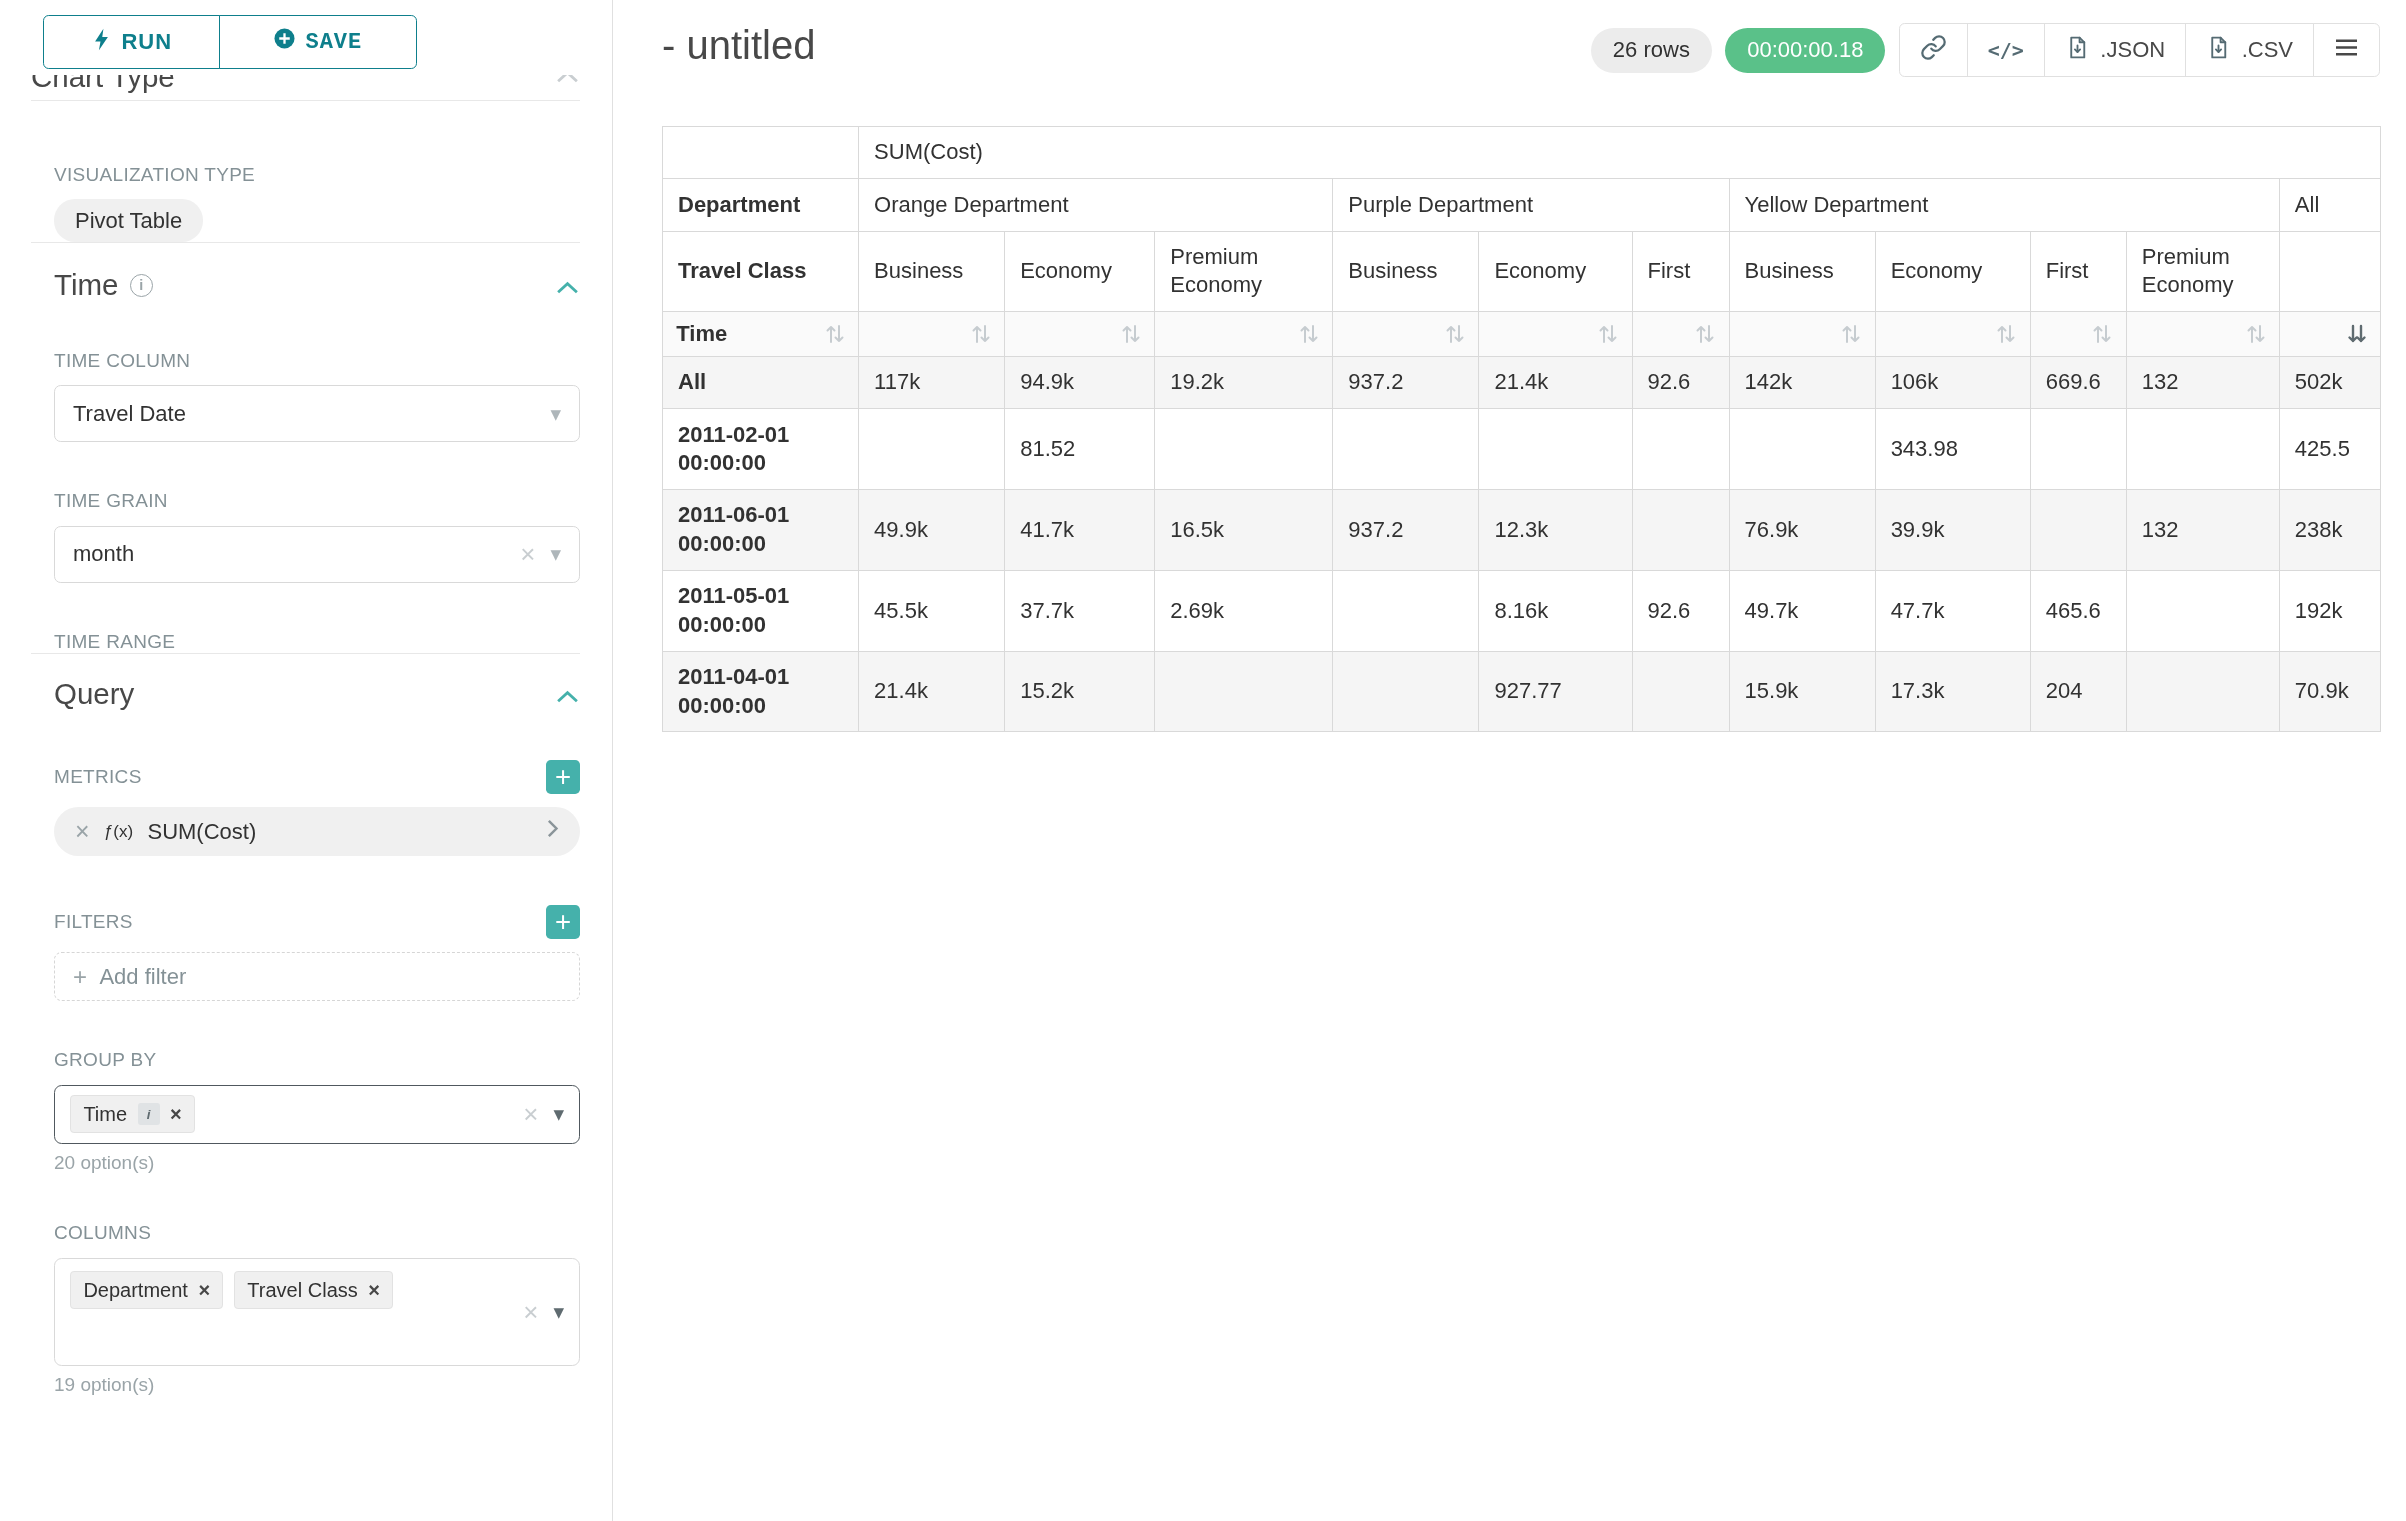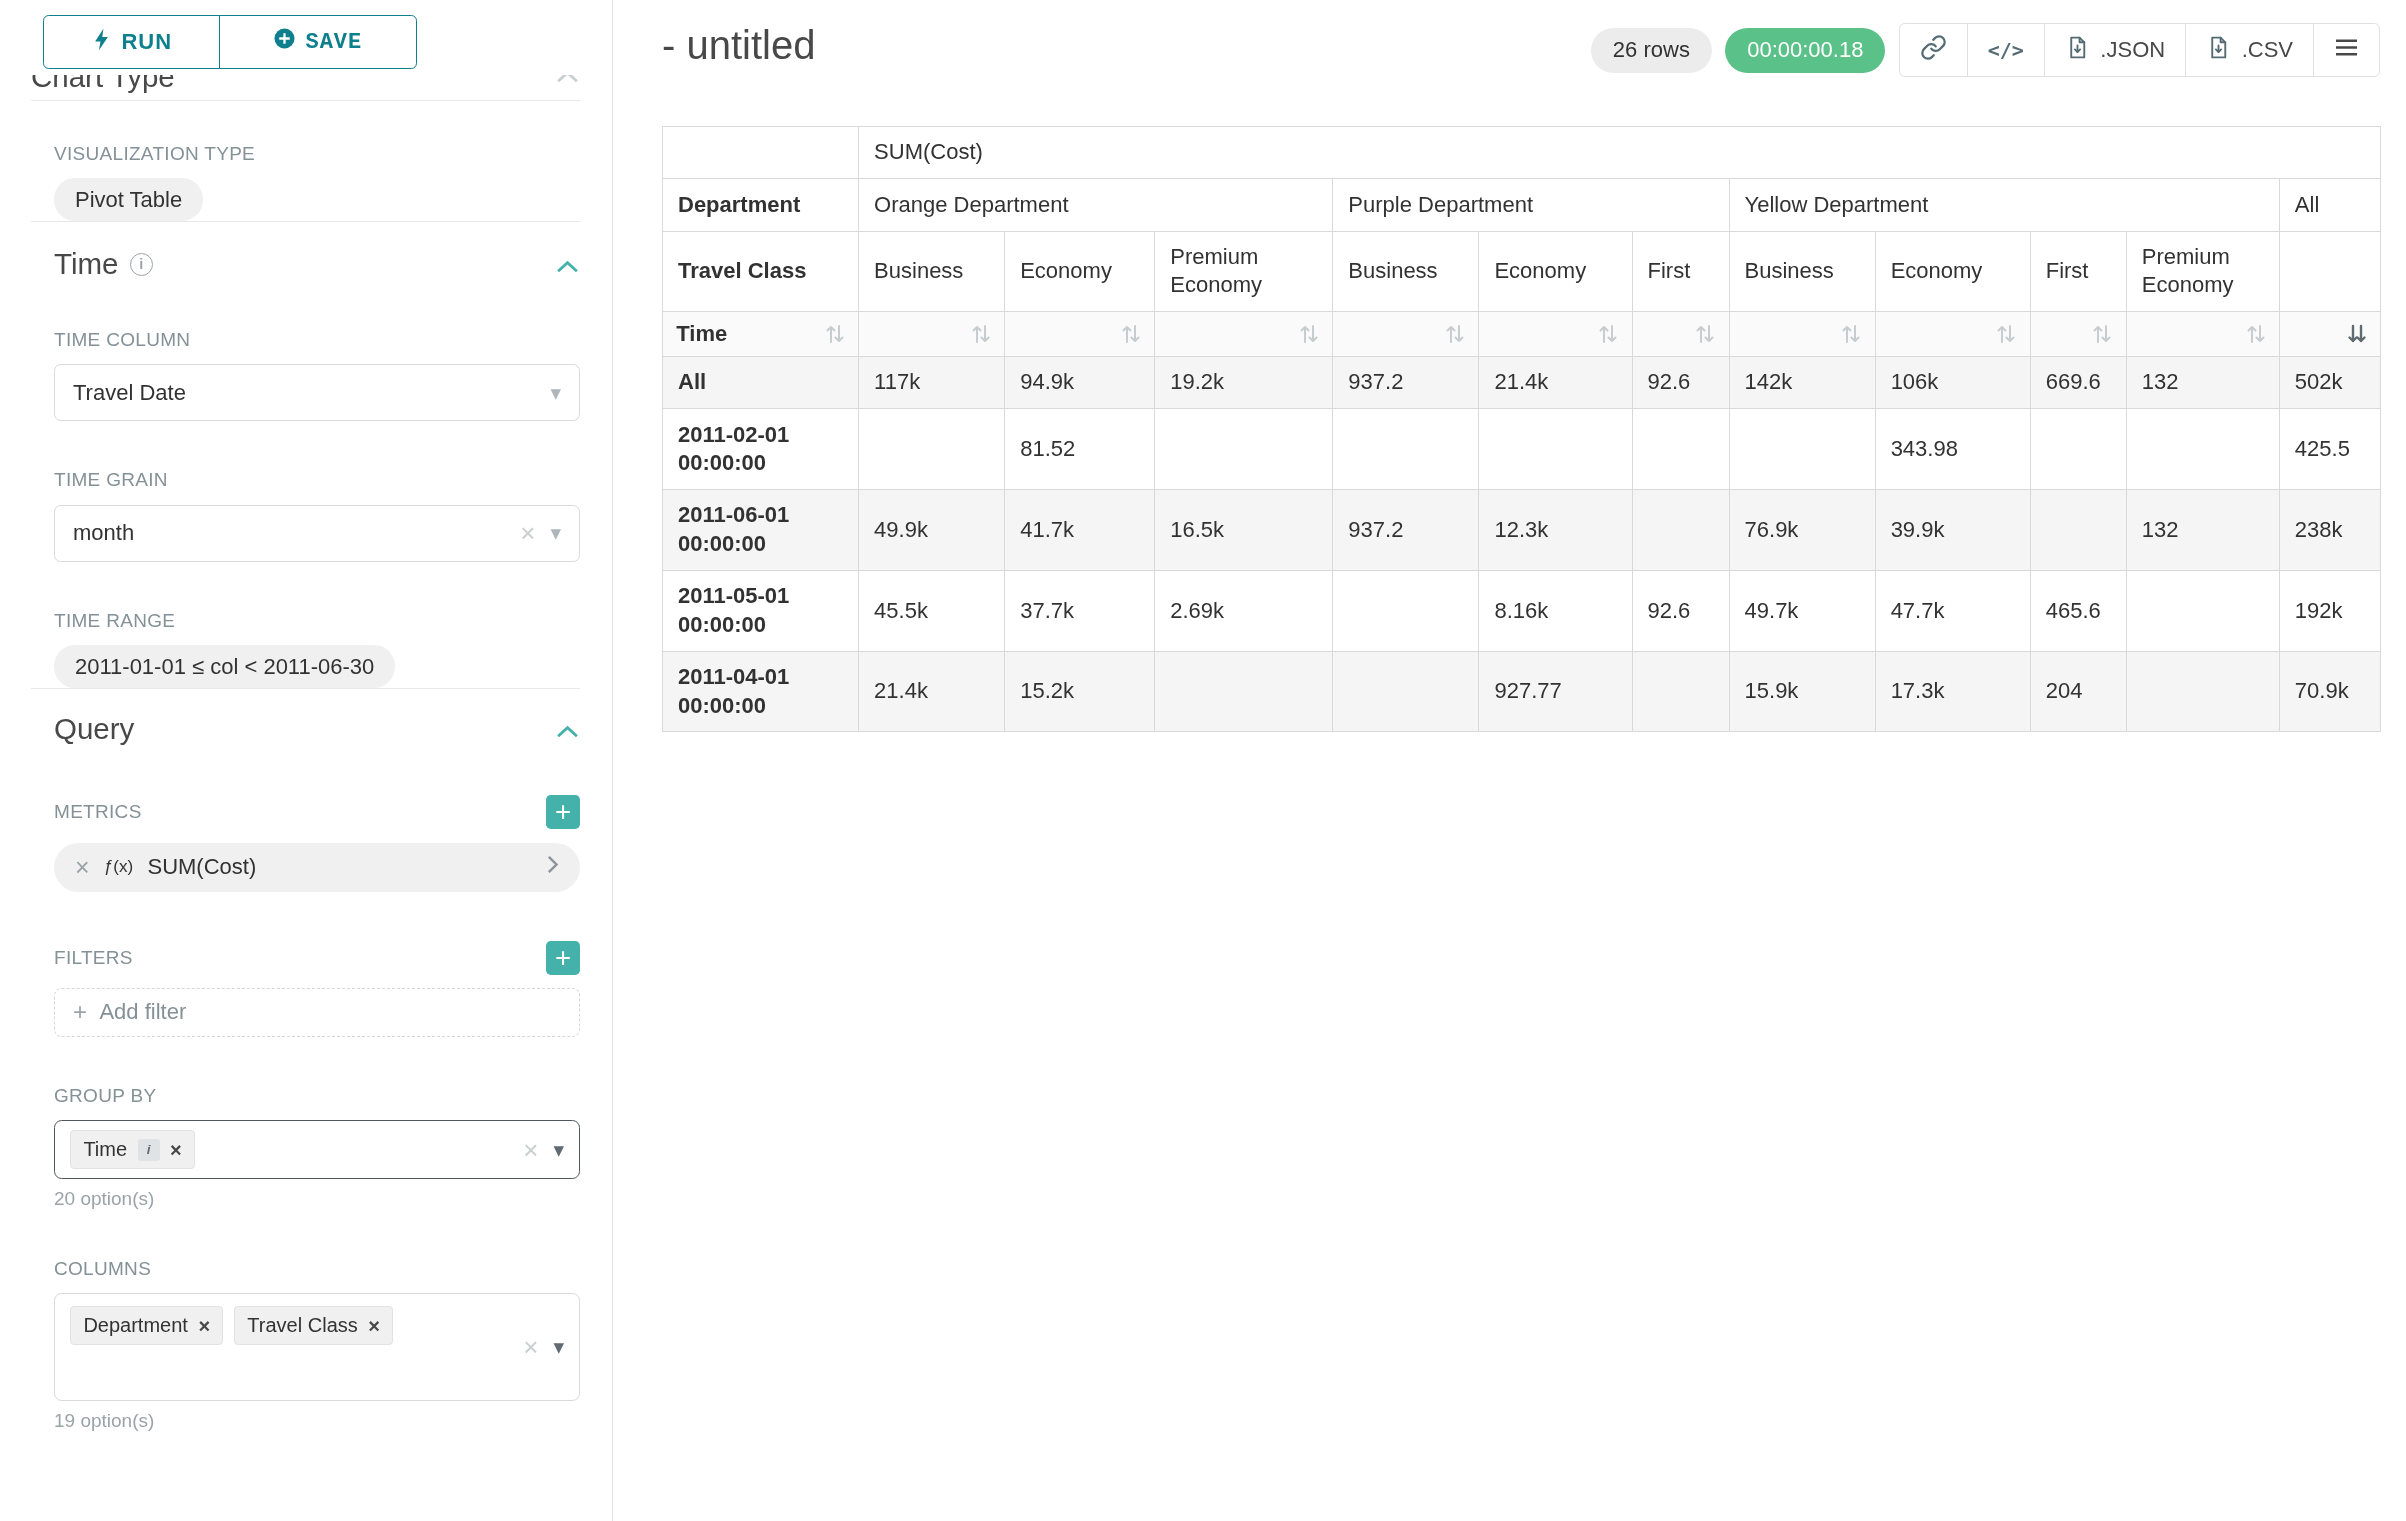--- a/index.html
+++ b/index.html
@@ -31,21 +31,21 @@
   .clipped-chev { position: absolute; right: 0; top: -5.7px; }
 
   hr.divider { border: none; border-top: 1px solid #e8e8e8; margin: 0; }
   .hr2 { margin-top: 55px; }
   .hr3 { margin-top: 46px; }
 
   .control-label {
     font-size: 19px; color: #849196; letter-spacing: 0.3px;
     display: flex; align-items: center; width: 526px;
   }
-  .mt-label1 { margin-top: 42px; }
+  .mt-label1 { margin-top: 63px; }
   .mt-label  { margin-top: 48px; }
   .label-row { margin-top: 49px; }
 
   .pill {
     display: inline-block; background: #f0f0f0; border-radius: 21px;
     padding: 8.6px 21px; font-size: 22px; color: #323232; margin-top: 13.3px;
   }
 
   .section-h {
     display: flex; align-items: center; gap: 11.4px;
@@ -217,21 +217,20 @@
       </div>
 
       <div class="control-label mt-label">TIME GRAIN</div>
       <div class="select">
         <span>month</span>
         <span class="clear-x push mr14">×</span>
         <span class="caret">▾</span>
       </div>
 
       <div class="control-label mt-label">TIME RANGE</div>
-      <span class="pill">2011-01-01 ≤ col &lt; 2011-06-30</span>
     </div>
 
     <hr class="divider hr3">
 
     <div class="sec">
       <div class="section-h qh">
         <span>Query</span>
         <span class="chev-up">
           <svg width="25" height="15" viewBox="0 0 26 16">
               <polyline points="3,13 13,4 23,13" fill="none" stroke="#45b1ab" stroke-width="3"></polyline>

